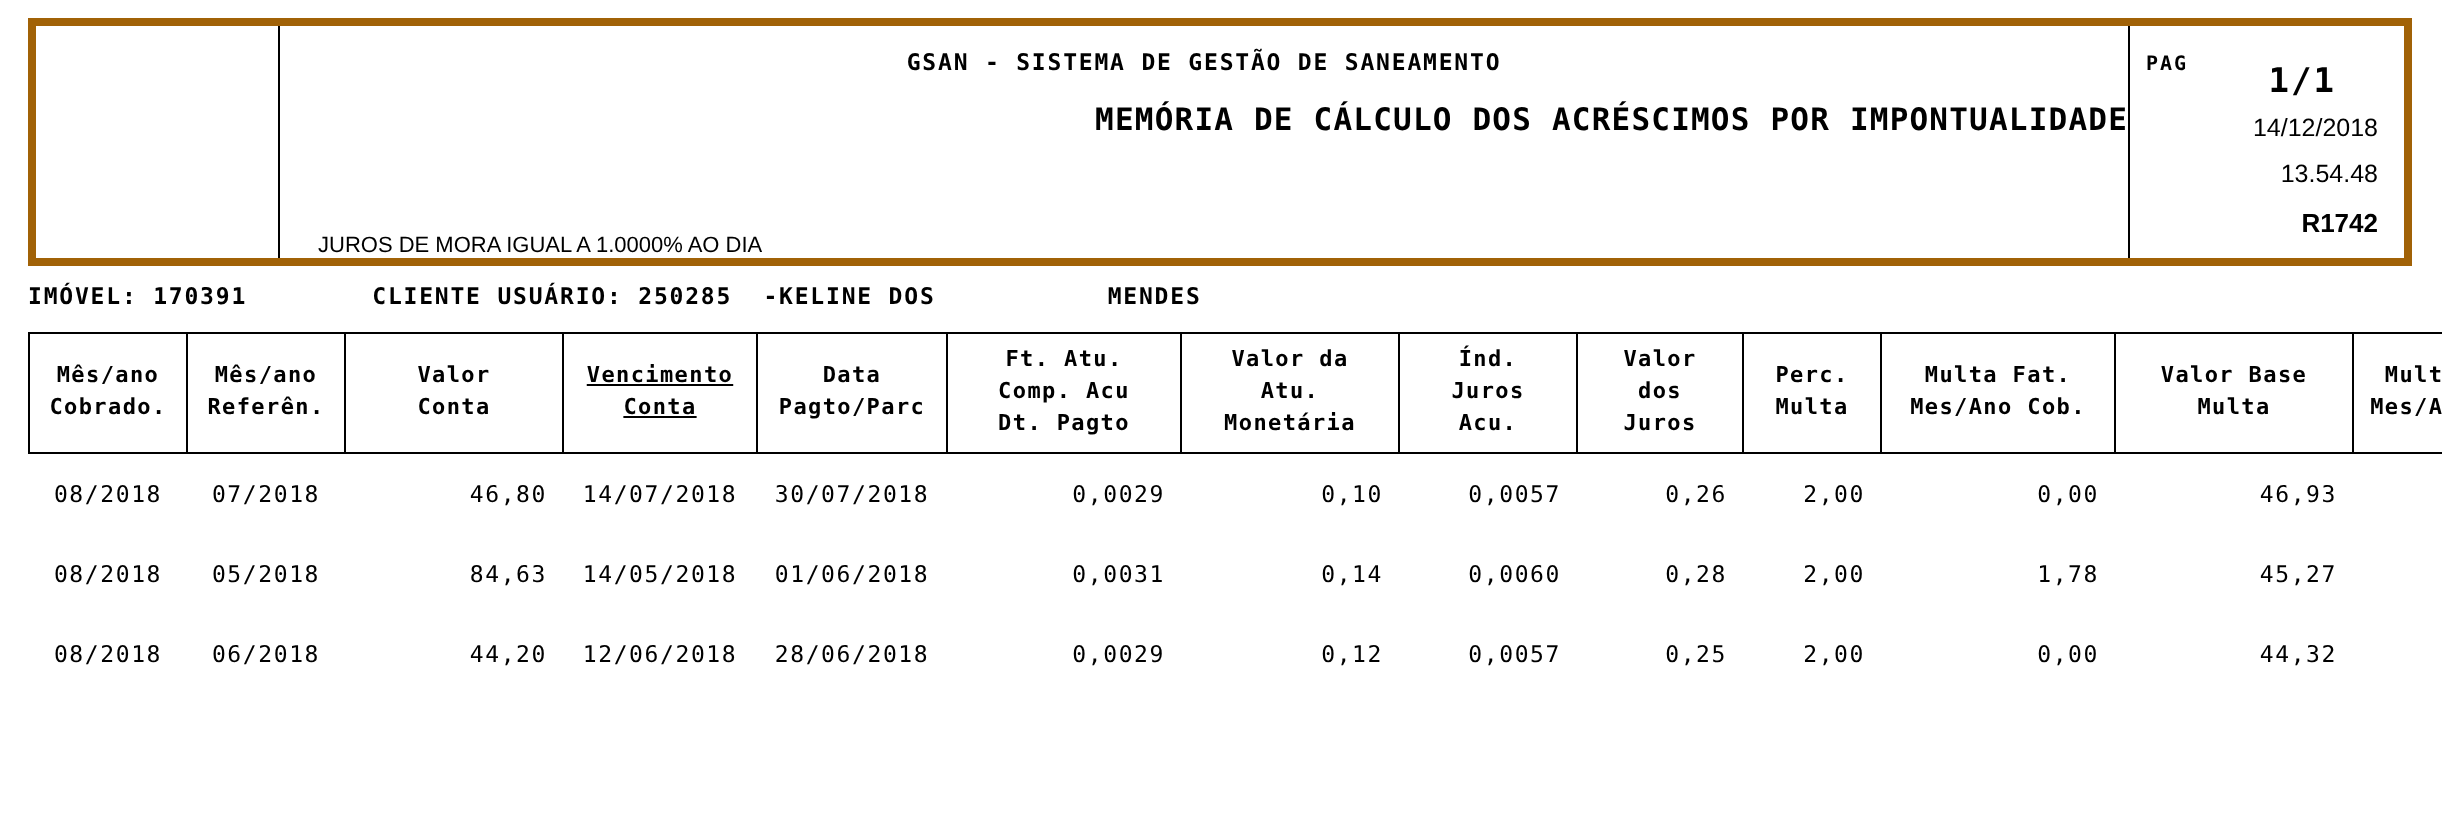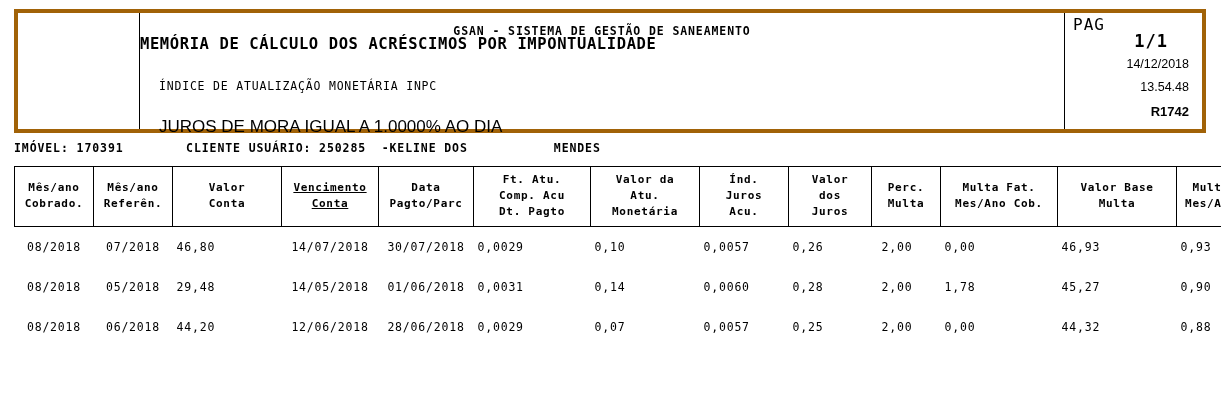--- a/index.html
+++ b/index.html
@@ -53,50 +53,50 @@
     top: 11px;
     left: 0;
     right: 0;
     text-align: center;
     font-size: 11.5px;
     letter-spacing: 0.9px;
     font-weight: bold;
   }
   .h-title {
     position: absolute;
-    top: 22px;
+    top: 38px;
     left: 0;
     right: 0;
-    text-align: left;
+    text-align: right;
     font-size: 15.5px;
     letter-spacing: 0.6px;
     font-weight: bold;
   }
   .h-inpc {
     position: absolute;
     top: 66px;
     left: 19px;
     font-size: 11.5px;
     letter-spacing: 0.8px;
   }
   .h-juros {
     position: absolute;
     top: 104px;
     left: 19px;
-    font-size: 17px;
+    font-size: 11px;
     font-family: "Liberation Sans", sans-serif;
   }
 
   .r-pag {
     position: absolute;
-    top: 2px;
+    top: 14px;
     left: 8px;
-    font-size: 16px;
+    font-size: 10px;
     letter-spacing: 1px;
-    font-weight: normal;
+    font-weight: bold;
   }
   .r-pagnum {
     position: absolute;
     top: 18px;
     right: 34px;
     font-size: 17px;
     letter-spacing: 1px;
     font-weight: bold;
   }
   .r-date {
@@ -150,21 +150,21 @@
     padding: 5px 4px 6px 4px;
     vertical-align: middle;
     line-height: 1.45;
     white-space: pre-line;
   }
   table.grid td {
     border: none;
     font-size: 11.5px;
     letter-spacing: 0.8px;
     padding: 13px 8px 13px 4px;
-    text-align: left;
+    text-align: right;
     white-space: nowrap;
   }
   table.grid td.c {
     text-align: center;
     padding-right: 4px;
   }
   table.grid td.lp {
     padding-left: 10px;
   }
 
@@ -187,21 +187,20 @@
 <body>
 
 <div class="page">
 
   <div class="header">
     <div class="header-leftbox"></div>
 
     <div class="header-center">
       <div class="h-sys">GSAN - SISTEMA DE GESTÃO DE SANEAMENTO</div>
       <div class="h-title">MEMÓRIA DE CÁLCULO DOS ACRÉSCIMOS POR IMPONTUALIDADE</div>
-      <div class="h-inpc">ÍNDICE DE ATUALIZAÇÃO MONETÁRIA INPC</div>
       <div class="h-juros">JUROS DE MORA IGUAL A 1.0000% AO DIA</div>
     </div>
 
     <div class="header-rightbox">
       <div class="r-pag">PAG</div>
       <div class="r-pagnum">1/1</div>
       <div class="r-date">14/12/2018</div>
       <div class="r-time">13.54.48</div>
       <div class="r-rep">R1742</div>
     </div>
@@ -258,41 +257,41 @@
         <td>0,26</td>
         <td class="lp">2,00</td>
         <td>0,00</td>
         <td>46,93</td>
         <td>0,93</td>
 
       </tr>
       <tr>
         <td class="c">08/2018</td>
         <td class="c">05/2018</td>
-        <td>29,48</td>
+        <td>84,63</td>
         <td class="c">14/05/2018</td>
         <td class="c">01/06/2018</td>
         <td>0,0031</td>
         <td>0,14</td>
         <td>0,0060</td>
         <td>0,28</td>
         <td class="lp">2,00</td>
         <td>1,78</td>
         <td>45,27</td>
         <td>0,90</td>
 
       </tr>
       <tr>
         <td class="c">08/2018</td>
         <td class="c">06/2018</td>
         <td>44,20</td>
         <td class="c">12/06/2018</td>
         <td class="c">28/06/2018</td>
         <td>0,0029</td>
-        <td>0,07</td>
+        <td>0,12</td>
         <td>0,0057</td>
         <td>0,25</td>
         <td class="lp">2,00</td>
         <td>0,00</td>
         <td>44,32</td>
         <td>0,88</td>
 
       </tr>
     </tbody>
   </table>

